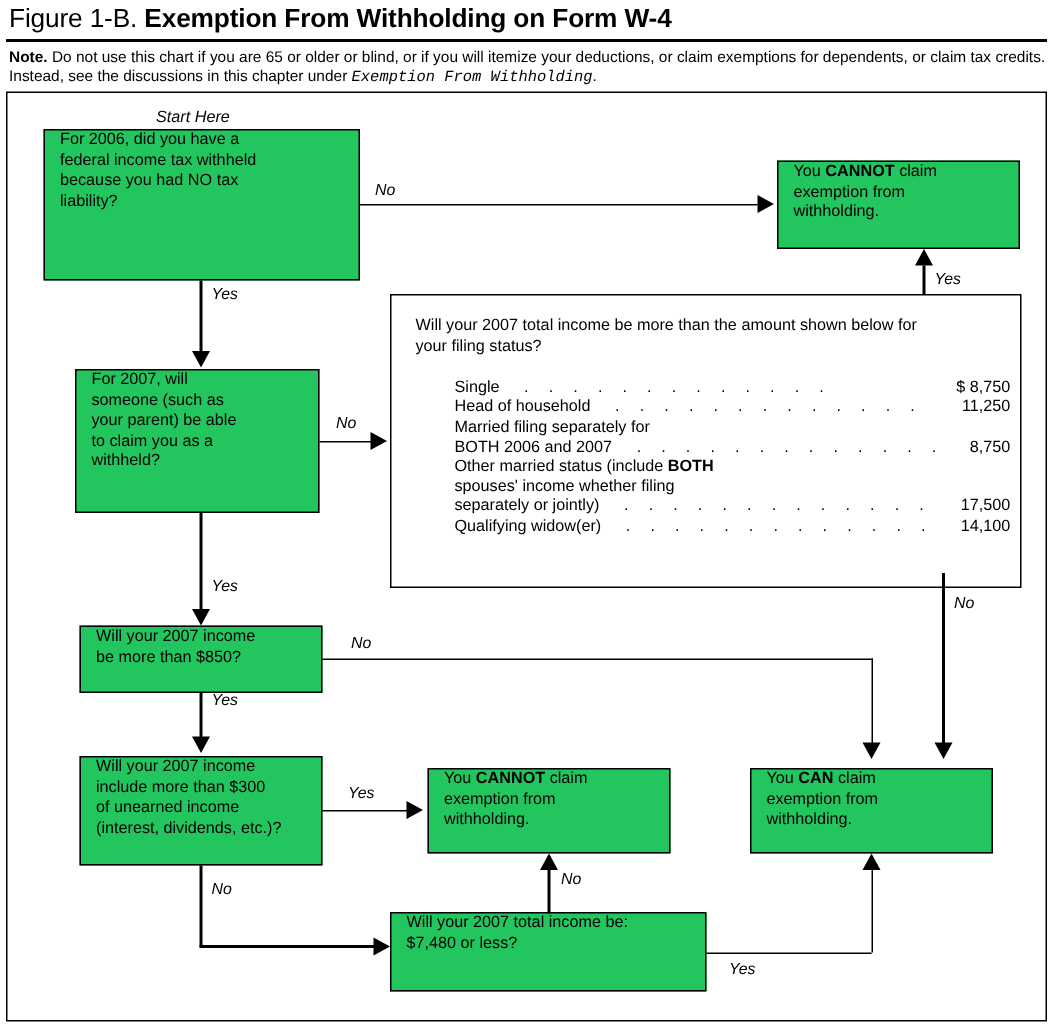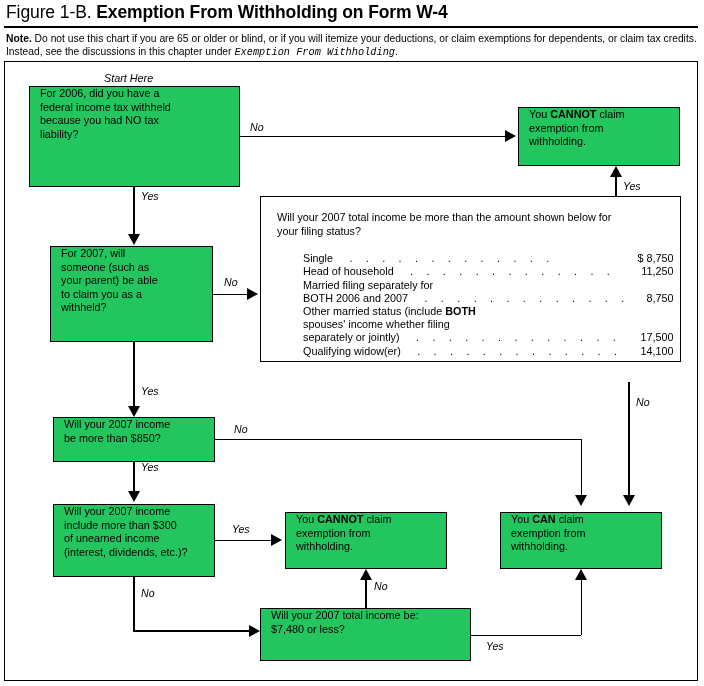--- a/index.html
+++ b/index.html
@@ -194,21 +194,21 @@
   <div class="box" style="left:50px; top:246px; width:163px; height:96px;">
     <div class="inner">
       <div>For 2007, will</div>
       <div>someone (such as</div>
       <div>your parent) be able</div>
       <div>to claim you as a</div>
       <div>withheld?</div>
     </div>
   </div>
 
-  <div class="table-box" style="left:260px; top:196px; width:421px; height:166px;">
+  <div class="table-box" style="left:260px; top:196px; width:421px; height:196px;">
     <div class="q">
       <div>Will your 2007 total income be more than the amount shown below for</div>
       <div>your filing status?</div>
     </div>
     <table class="tbl">
       <tbody>
           <tr class="dotrow">
             <td class="lead">Single<span class="dots">&nbsp;&nbsp;. . . . . . . . . . . . .</span></td>
             <td class="amt">$ 8,750</td>
           </tr>

